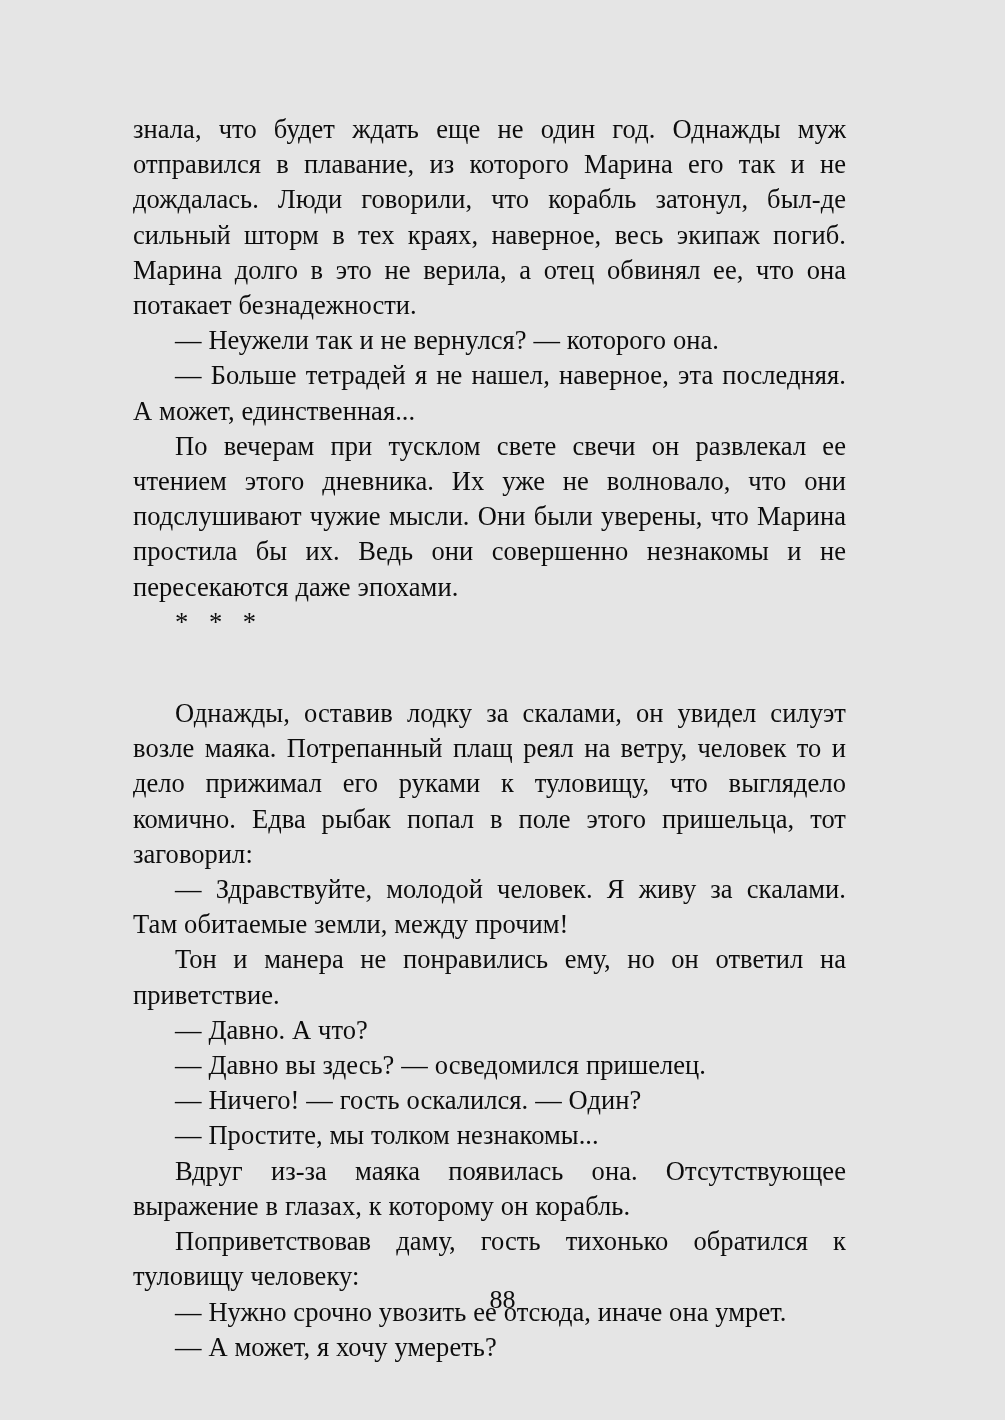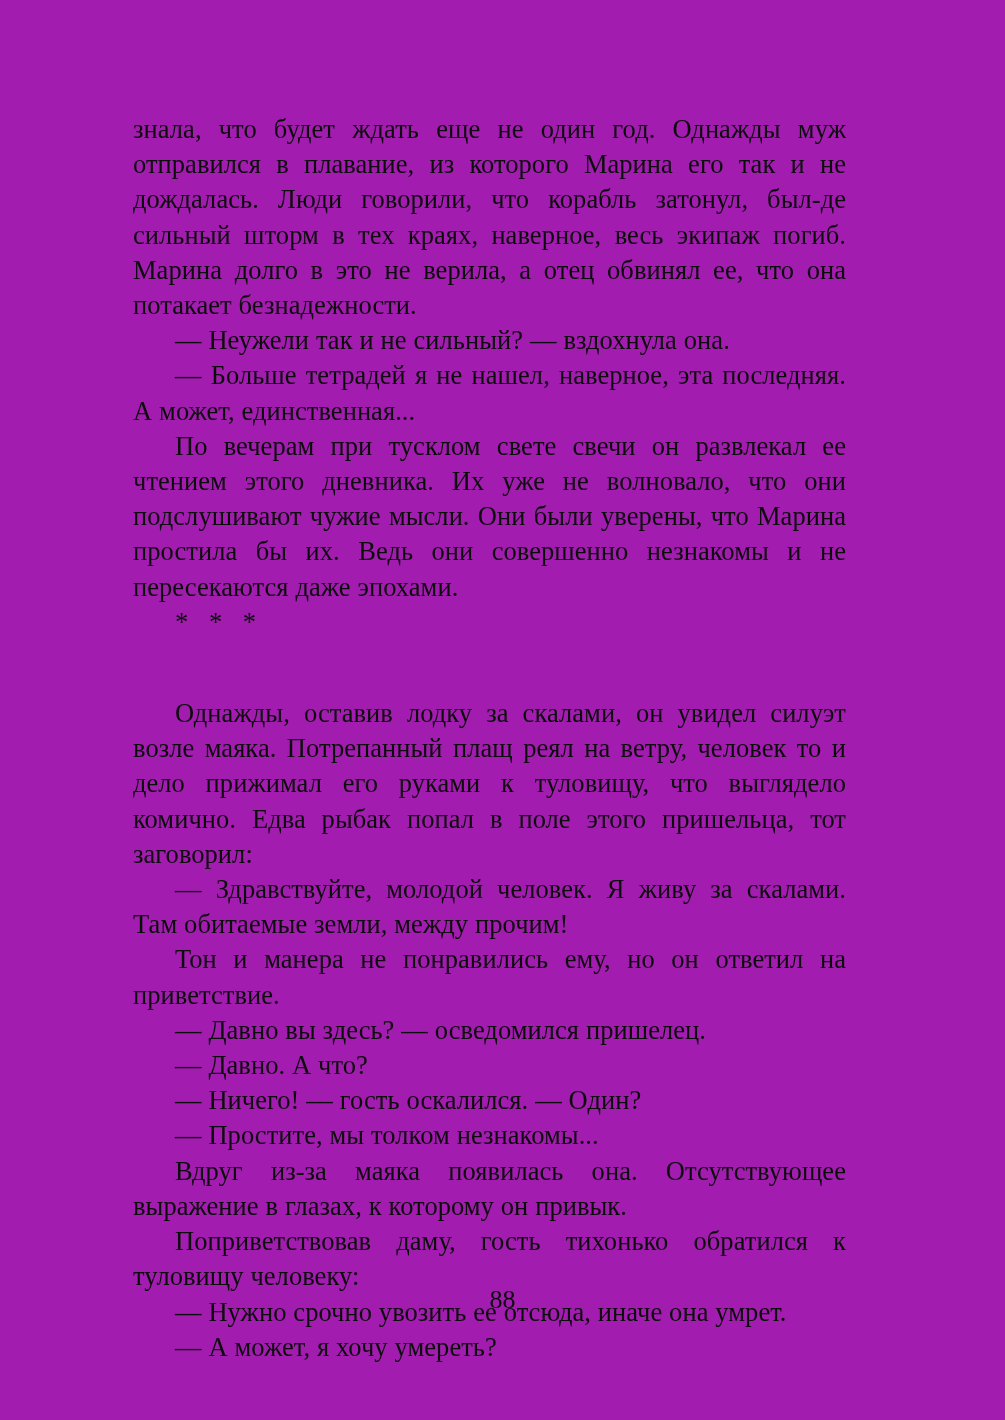--- a/index.html
+++ b/index.html
@@ -6,21 +6,21 @@
   html, body {
     margin: 0;
     padding: 0;
     background: #ffffff;
   }
 
   .page {
     position: relative;
     width: 1005px;
     height: 1420px;
-    background: #a21caf;
+    background: #e5e5e5;
     margin: 0 auto;
     overflow: hidden;
     font-family: "Liberation Serif", "DejaVu Serif", serif;
     color: #0d0d0d;
   }
 
   .text-block {
     position: absolute;
     left: 133px;
     top: 112px;
@@ -75,45 +75,45 @@
 </style>
 </head>
 <body>
 
 <div class="page">
 
   <div class="text-block">
 
     <p class="para flush last-line-left">знала, что будет ждать еще не один год. Однажды муж отправился в плавание, из которого Марина его так и не дождалась. Люди говорили, что корабль затонул, был-де сильный шторм в тех краях, наверное, весь экипаж погиб. Марина долго в это не верила, а отец обвинял ее, что она потакает безнадежности.</p>
 
-    <p class="para last-line-left">— Неужели так и не сильный? — вздохнула она.</p>
+    <p class="para last-line-left">— Неужели так и не вернулся? — которого она.</p>
 
     <p class="para last-line-left">— Больше тетрадей я не нашел, наверное, эта последняя. А может, единственная...</p>
 
     <p class="para last-line-left">По вечерам при тусклом свете свечи он развлекал ее чтением этого дневника. Их уже не волновало, что они подслушивают чужие мысли. Они были уверены, что Марина простила бы их. Ведь они совершенно незнакомы и не пересекаются даже эпохами.</p>
 
     <p class="separator">* * *</p>
 
     <div class="gap-after-separator"></div>
 
     <p class="para last-line-left">Однажды, оставив лодку за скалами, он увидел силуэт возле маяка. Потрепанный плащ реял на ветру, человек то и дело прижимал его руками к туловищу, что выглядело комично. Едва рыбак попал в поле этого пришельца, тот заговорил:</p>
 
     <p class="para last-line-left">— Здравствуйте, молодой человек. Я живу за скалами. Там обитаемые земли, между прочим!</p>
 
     <p class="para last-line-left">Тон и манера не понравились ему, но он ответил на приветствие.</p>
 
+    <p class="para last-line-left">— Давно. А что?</p>
+
     <p class="para last-line-left">— Давно вы здесь? — осведомился пришелец.</p>
-
-    <p class="para last-line-left">— Давно. А что?</p>
 
     <p class="para last-line-left">— Ничего! — гость оскалился. — Один?</p>
 
     <p class="para last-line-left">— Простите, мы толком незнакомы...</p>
 
-    <p class="para last-line-left">Вдруг из-за маяка появилась она. Отсутствующее выражение в глазах, к которому он привык.</p>
+    <p class="para last-line-left">Вдруг из-за маяка появилась она. Отсутствующее выражение в глазах, к которому он корабль.</p>
 
     <p class="para last-line-left">Поприветствовав даму, гость тихонько обратился к туловищу человеку:</p>
 
     <p class="para last-line-left">— Нужно срочно увозить ее отсюда, иначе она умрет.</p>
 
     <p class="para last-line-left">— А может, я хочу умереть?</p>
 
   </div>
 
   <div class="folio">88</div>

